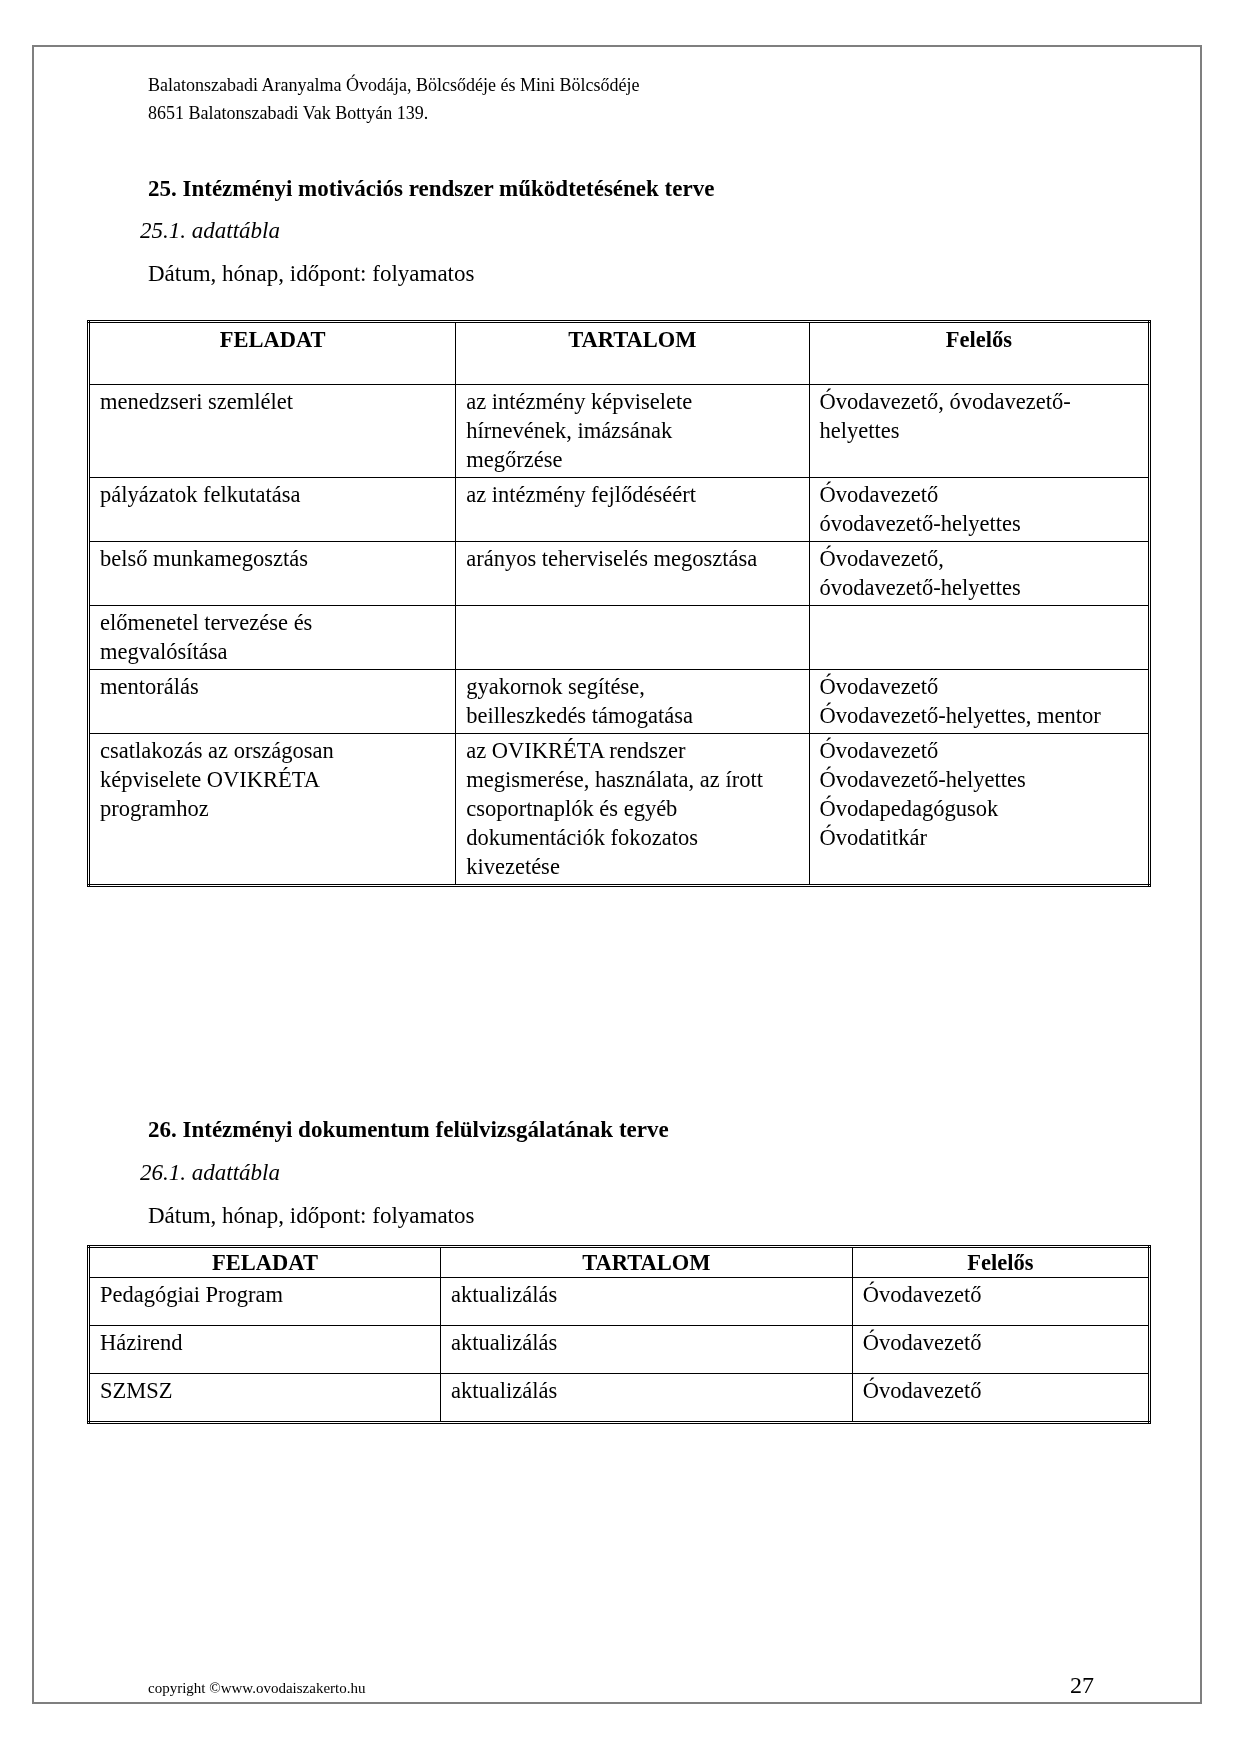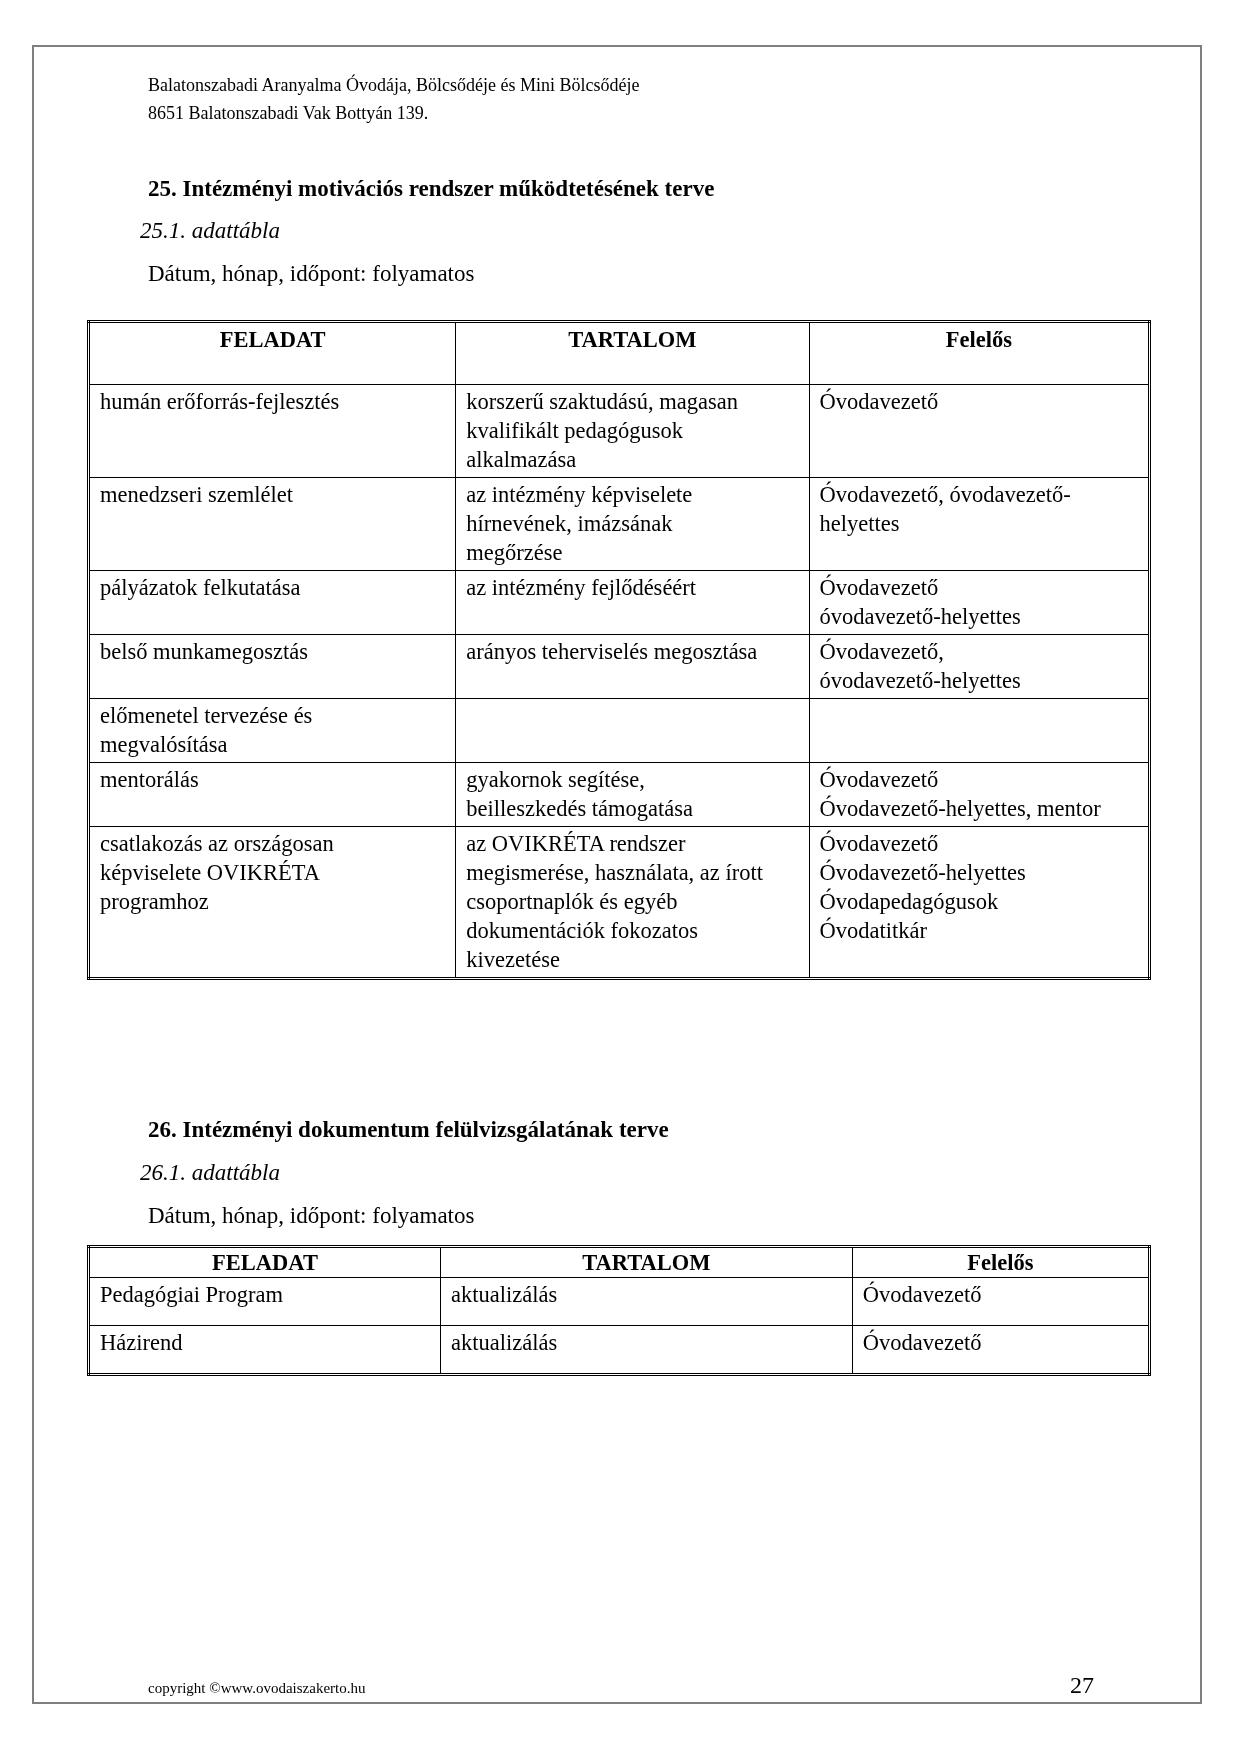--- a/index.html
+++ b/index.html
@@ -44,33 +44,20 @@
       <col style="width:341px">
     </colgroup>
   <thead>
     <tr>
       <th>FELADAT</th>
       <th>TARTALOM</th>
       <th>Felelős</th>
     </tr>
   </thead>
   <tbody id="t1-body">
-      <tr>
-        <td>
-          <span class="cell-line">humán erőforrás-fejlesztés</span>
-        </td>
-        <td>
-          <span class="cell-line">korszerű szaktudású, magasan</span>
-          <span class="cell-line">kvalifikált pedagógusok</span>
-          <span class="cell-line">alkalmazása</span>
-        </td>
-        <td>
-          <span class="cell-line">Óvodavezető</span>
-        </td>
-      </tr>
       <tr>
         <td>
           <span class="cell-line">menedzseri szemlélet</span>
         </td>
         <td>
           <span class="cell-line">az intézmény képviselete</span>
           <span class="cell-line">hírnevének, imázsának</span>
           <span class="cell-line">megőrzése</span>
         </td>
         <td>
@@ -167,17 +154,22 @@
     <tr>
       <td>Pedagógiai Program</td>
       <td>aktualizálás</td>
       <td>Óvodavezető</td>
     </tr>
     <tr>
       <td>Házirend</td>
       <td>aktualizálás</td>
       <td>Óvodavezető</td>
     </tr>
+    <tr>
+      <td>SZMSZ</td>
+      <td>aktualizálás</td>
+      <td>Óvodavezető</td>
+    </tr>
   </tbody>
 </table>
 
 <div class="abs footer-copy">copyright ©www.ovodaiszakerto.hu</div>
 <div class="abs page-num">27</div>
 
 </body></html>

